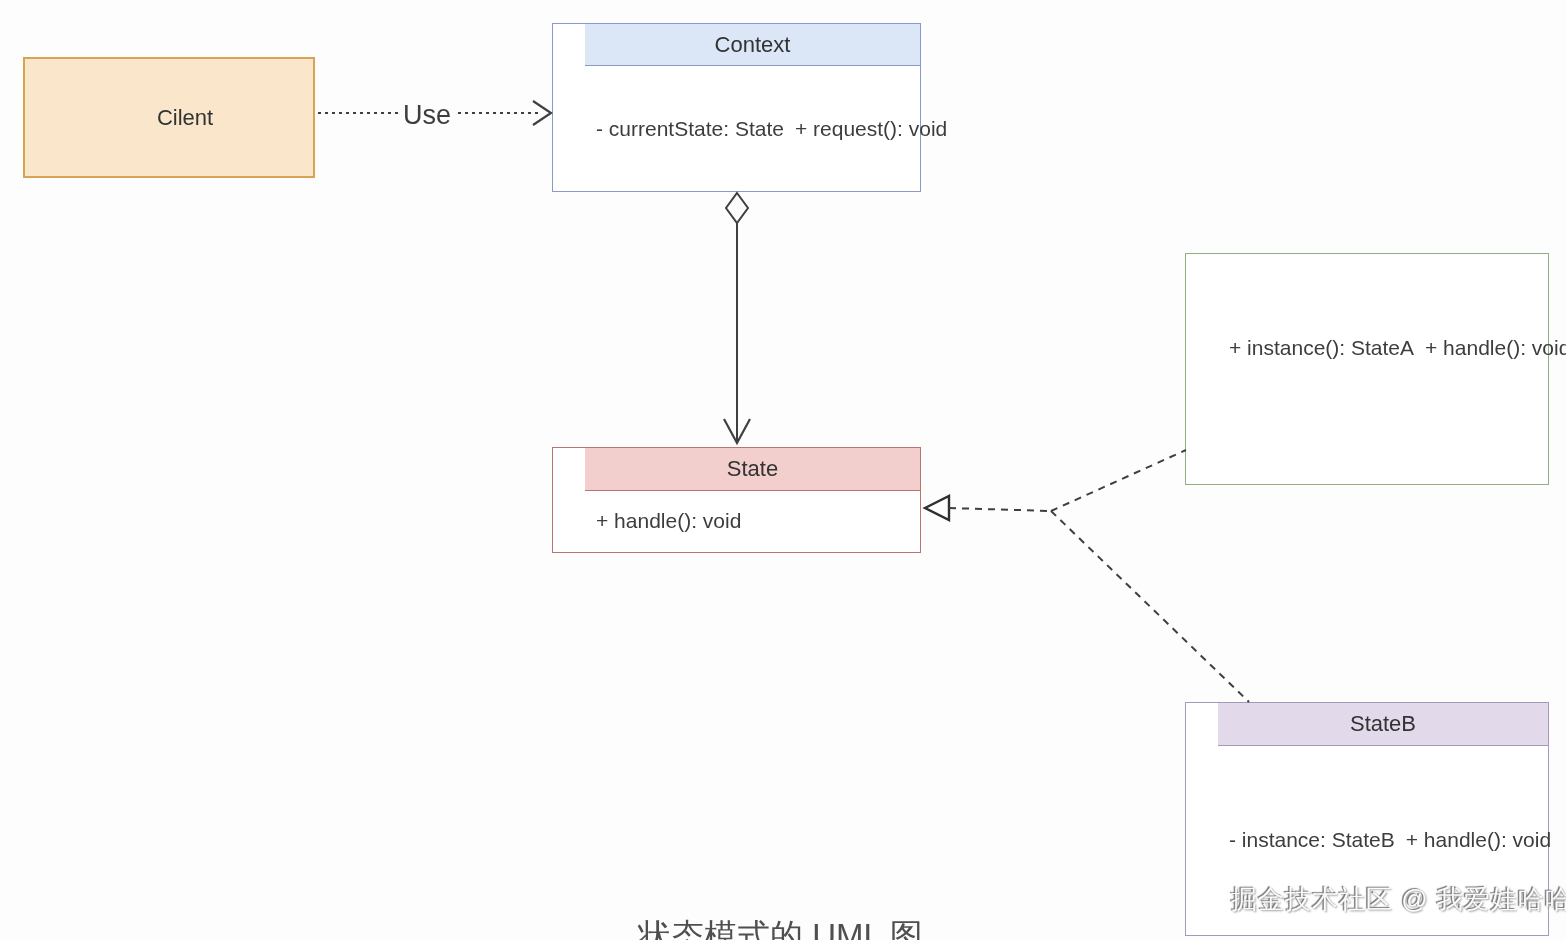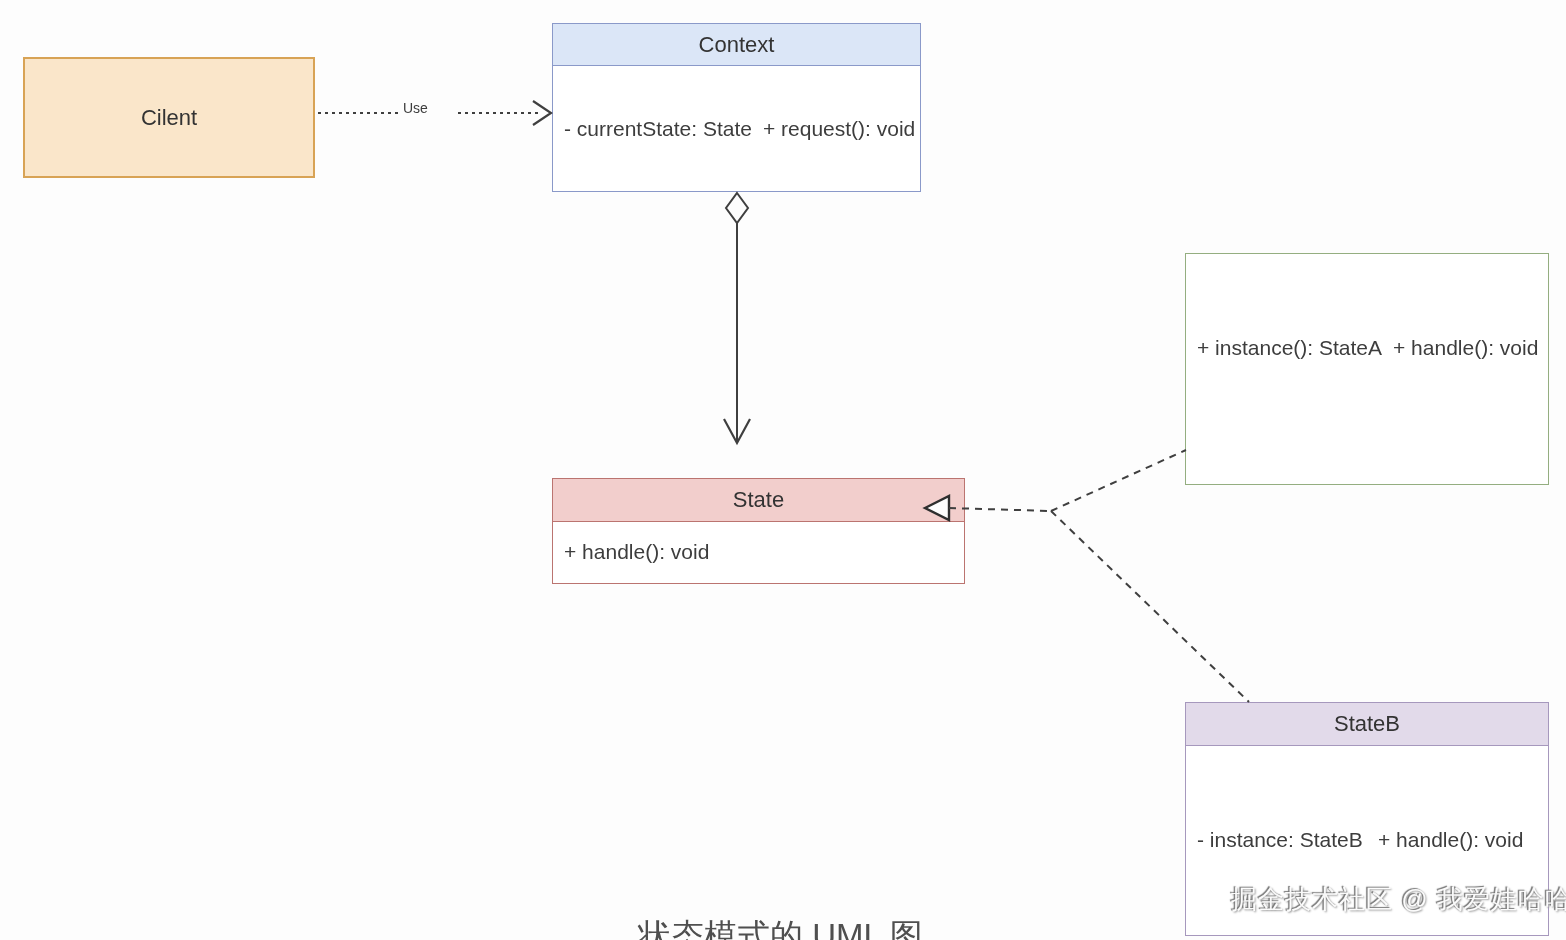--- a/index.html
+++ b/index.html
@@ -26,20 +26,21 @@
   .solid { stroke: #3f3f3f; stroke-width: 2; fill: none; }
   .open-head { stroke: #3f3f3f; stroke-width: 2.2; fill: none; stroke-linejoin: miter; }
   .diamond  { stroke: #3f3f3f; stroke-width: 2; fill: #fdfdfd; }
   .triangle { stroke: #2f2f2f; stroke-width: 2.4; fill: #fdfdfd; }
 
   .uml-box {
     position: absolute;
     background: #ffffff;
     color: #3a3a3a;
     z-index: 2;
+    padding-left: 32px;
   }
   .uml-box .hdr {
     display: flex;
     align-items: center;
     justify-content: center;
     font-size: 22px;
     color: #333333;
   }
   .uml-box .bdy { display: flex; }
   .uml-box .member {
@@ -62,23 +63,22 @@
   }
   
   .box-context {
     left: 552px; top: 23px; width: 369px; height: 169px;
     border: 1.5px solid #8a99c9;
   }
   .box-context .hdr { height: 42px; background: #dbe6f7; border-bottom: 1.5px solid #8a99c9; }
   .box-context .bdy { height: 125px; }
   
   .box-state {
-    left: 552px; top: 447px; width: 413px; height: 106px;
+    left: 552px; top: 447px; width: 369px; height: 106px;
     border: 1.5px solid #bb7470;
-    margin-top: 31px;
   }
   .box-state .hdr { height: 43px; background: #f2cecc; border-bottom: 1.5px solid #bb7470; }
   .box-state .bdy { height: 60px; }
   
   .box-stateA {
     left: 1185px; top: 253px; width: 364px; height: 232px;
     border: 1.5px solid #94ae80;
   }
   .box-stateA .hdr { height: 42px; background: #d8e7d1; border-bottom: 1.5px solid #94ae80; }
   .box-stateA .bdy { height: 187px; }
@@ -86,21 +86,21 @@
   .box-stateB {
     left: 1185px; top: 702px; width: 364px; height: 234px;
     border: 1.5px solid #a698bd;
   }
   .box-stateB .hdr { height: 43px; background: #e2daea; border-bottom: 1.5px solid #a698bd; }
   .box-stateB .bdy { height: 188px; align-items: center; }
 
   .use-label {
     position: absolute;
     left: 400px; top: 100px;
-    font-size: 14px;
+    font-size: 27px;
     color: #3d3d3d;
     z-index: 5;
     background: #fdfdfd;
     padding: 0 3px;
   }
   .caption {
     position: absolute;
     left: 638px; top: 914px;
     font-size: 33px;
     color: #4f4f4f;

